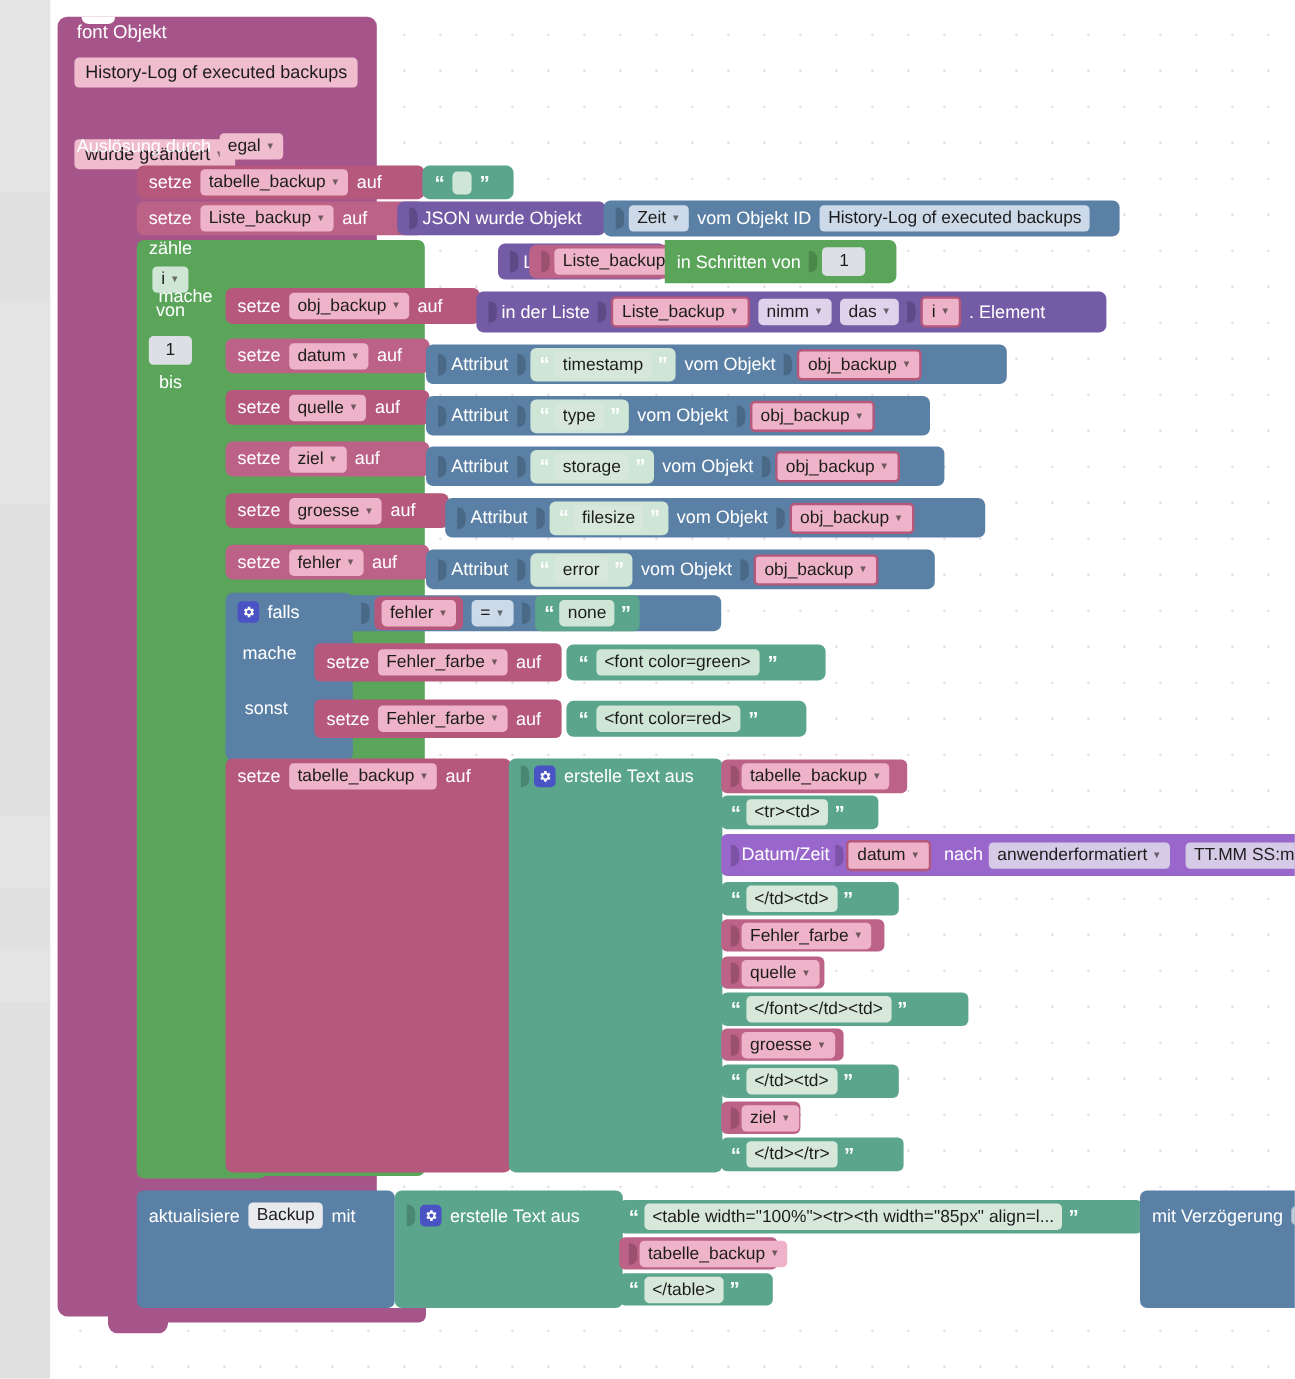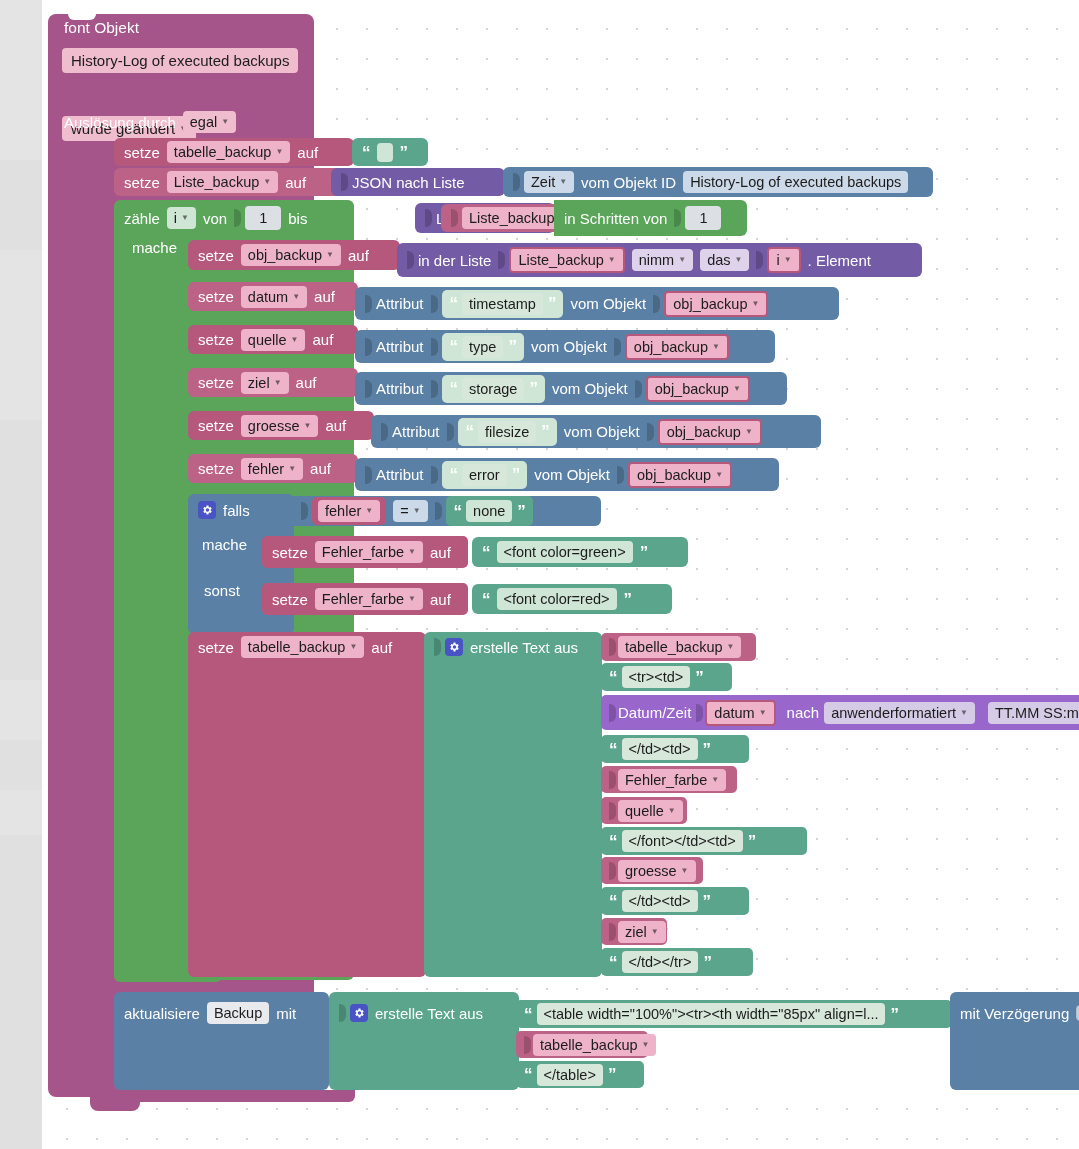--- a/index.html
+++ b/index.html
@@ -101,21 +101,21 @@
 
   #s2 { left:72px; top:168px; width:240px; height:28px; background:#bd6287; }
   #s2r{ left:72px; top:168px; height:28px; }
   #s2json{ left:289px; top:168px; width:174px; height:28px; background:#745ba5; border-radius:6px;}
   #s2jsonr{ left:289px; top:168px; height:28px;}
   #s2obj{ left:461px; top:167px; width:430px; height:30px; background:#5b80a5; border-radius:6px;}
   #s2objr{ left:461px; top:167px; height:30px;}
 
   
   #loop { left:72px; top:200px; width:240px; height:780px; background:#5ba55b; border-radius:6px;}
-  #loopTopRow { left:72px; top:200px; height:36px; }
+  #loopTopRow { left:72px; top:200px; height:36px;flex-direction:column; }
   #loop-len { left:373px; top:203px; width:140px; height:30px; background:#745ba5; border-radius:6px;}
   #loop-lenr{ left:373px; top:203px; height:30px;}
   #loop-list{ left:399px; top:204px; width:128px; height:28px; background:#bd6287; border-radius:6px;}
   #loop-listr{ left:399px; top:204px; height:28px;}
   #loop-steps{ left:512px; top:200px; width:193px; height:36px; background:#5ba55b; border-radius:0 6px 6px 0;}
   #loop-stepsr{ left:512px; top:200px; height:36px;}
   #loop-machelbl{ left:80px; top:240px; }
   #loop-foot { left:72px; top:960px; width:108px; height:22px; background:#5ba55b; border-radius:0 0 6px 6px;}
 
   
@@ -269,21 +269,21 @@
       <span class="lbl">setze</span>
       <span class="field f-varpink">
         <span>Liste_backup</span>
         <span class="caret">▼</span>
       </span>
       <span class="lbl">auf</span>
     </div>
     <div class="blk" id="s2json"></div>
     <div class="row" id="s2jsonr">
       <span class="plug"></span>
-      <span class="lbl">JSON nach Liste</span>
+      <span class="lbl">JSON wurde Objekt</span>
     </div>
     <div class="blk" id="s2obj"></div>
     <div class="row" id="s2objr">
       <span class="plug"></span>
       <span class="field f-blue">
         <span>Zeit</span>
         <span class="caret">▼</span>
       </span>
       <span class="lbl">vom Objekt ID</span>
       <span class="field f-blue">History-Log of executed backups</span>

